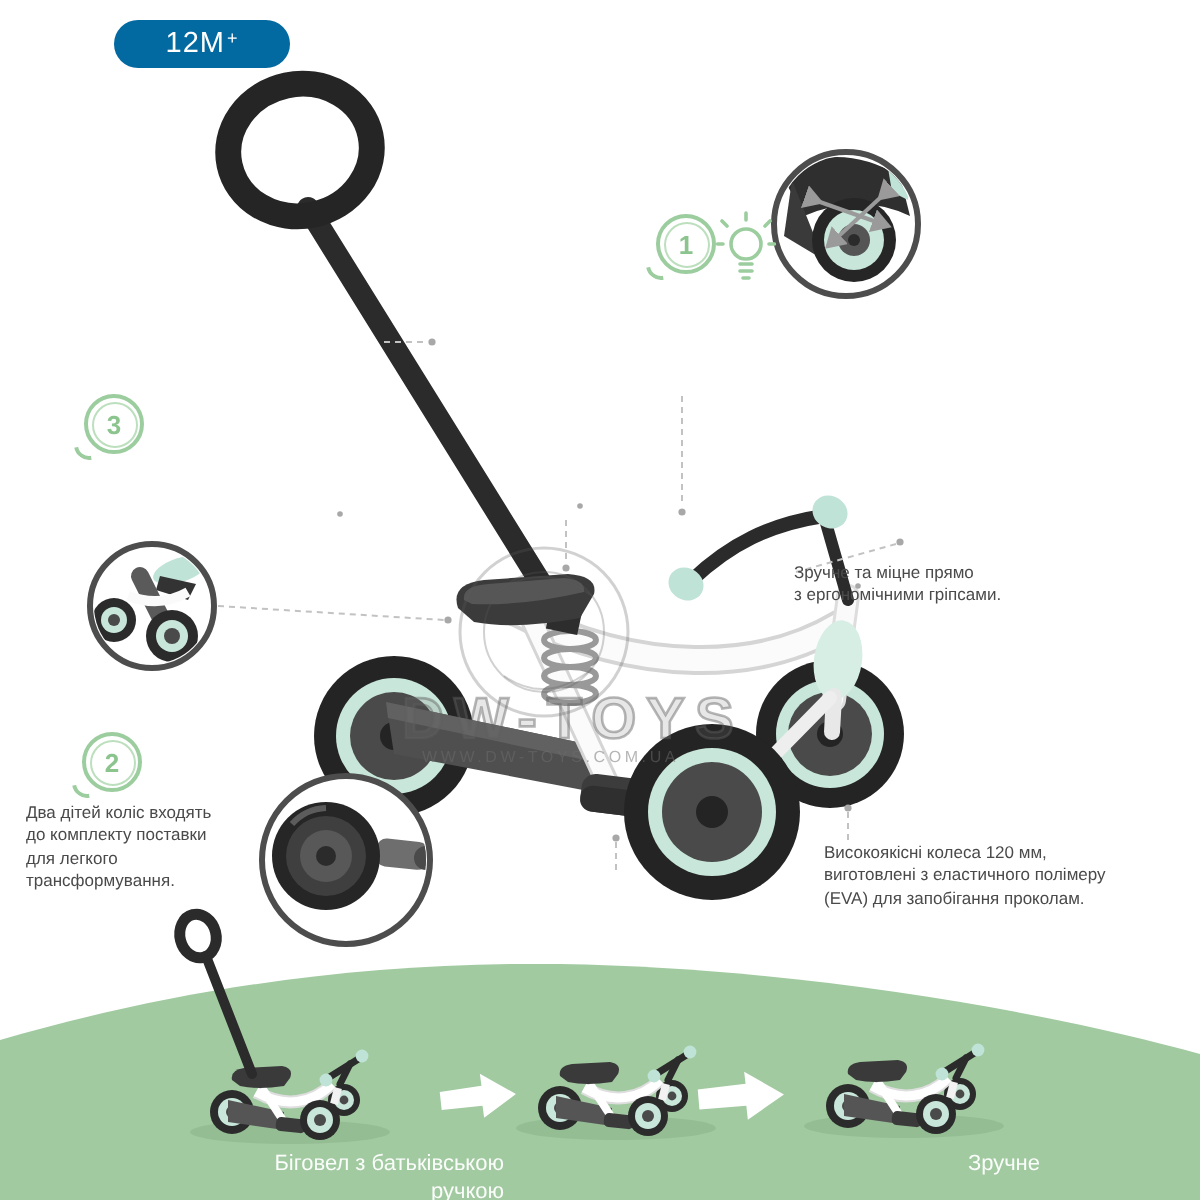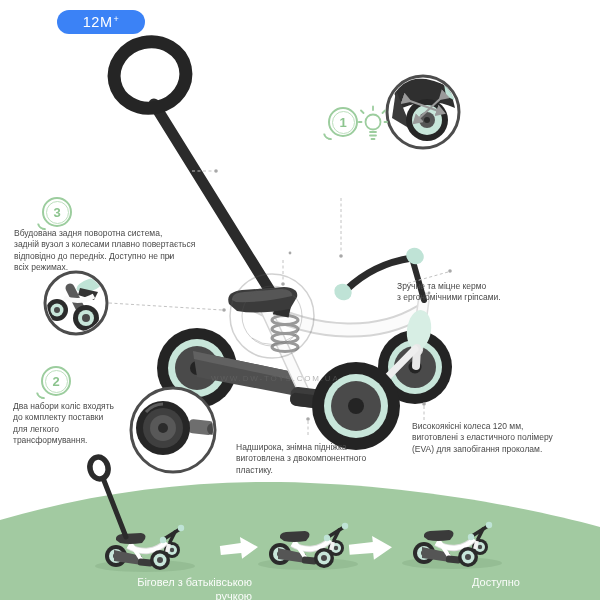--- a/index.html
+++ b/index.html
@@ -1,21 +1,21 @@
 <!DOCTYPE html>
 <html><head>
 <meta charset="utf-8">
 <style>
   *{margin:0;padding:0;box-sizing:border-box}
   html,body{background:#fff}
   .canvas{position:relative;width:600px;height:600px;background:#fff;overflow:hidden;
           font-family:"Liberation Sans",sans-serif;color:#4a4a4a}
   .svg-layer{position:absolute;left:0;top:0;width:600px;height:600px}
   .note{position:absolute;font-size:8.5px;line-height:1.34;white-space:pre-line;color:#4a4a4a}
-  .badge{position:absolute;left:57px;top:10px;width:88px;height:24px;background:#3b82f6;
+  .badge{position:absolute;left:57px;top:10px;width:88px;height:24px;background:#0369a1;
          border-radius:12px;display:flex;align-items:center;justify-content:center;
          color:#fff;font-size:14.5px;letter-spacing:.5px}
   .badge .sup{font-size:9px;margin-top:-6px;margin-left:1px}
   .numcircle{position:absolute;width:30px;height:30px;border:2.5px solid #9ccd9e;border-radius:50%;
              display:flex;align-items:center;justify-content:center;color:#8cc48e;
              font-weight:bold;font-size:13px}
   .numcircle::before{content:"";position:absolute;inset:1.5px;border:1.2px solid #bcdfbd;border-radius:50%}
   .numcircle::after{content:"";position:absolute;left:-7px;bottom:-5px;width:11px;height:11px;
              border:2px solid transparent;border-bottom-color:#9ccd9e;border-radius:50%;transform:rotate(35deg)}
   .bulb{position:absolute;left:358px;top:105px;width:30px;height:40px}
@@ -245,36 +245,30 @@
   <div class="bulb">
     <svg viewBox="0 0 30 40" width="30" height="40">
       <g fill="none" stroke="#9ccd9e" stroke-width="1.8" stroke-linecap="round">
         <circle cx="15" cy="17" r="7.5"></circle>
         <path d="M12 27 h6 M12 30.5 h6 M13.5 34 h3"></path>
         <path d="M15 5 V1.5 M5.5 8 L3 5.5 M24.5 8 L27 5.5 M3.5 17 H0.8 M26.5 17 H29.2"></path>
       </g>
     </svg>
   </div>
 
-  <div class="note" style="left:14px;top:228px;width:200px">Вбудована задня поворотна система,
-задній вузол з колесами плавно повертається
-відповідно до передніх. Доступно не при
-всіх режимах.</div>
-  <div class="note" style="left:397px;top:281px;width:140px">Зручне та міцне кермо
+  <div class="note" style="left:397px;top:281px;width:140px">Зручне та міцне прямо
 з ергономічними гріпсами.</div>
-  <div class="note" style="left:13px;top:401px;width:115px">Два набори коліс входять
+  <div class="note" style="left:13px;top:401px;width:115px">Два дітей коліс входять
 до комплекту поставки
 для легкого
 трансформування.</div>
   <div class="note" style="left:412px;top:421px;width:165px">Високоякісні колеса 120 мм,
 виготовлені з еластичного полімеру
 (EVA) для запобігання проколам.</div>
-  <div class="note" style="left:236px;top:442px;width:150px">Надширока, знімна підніжка
-виготовлена з двокомпонентного
-пластику.</div>
-
+
+  <div class="wm-brand">DW-TOYS</div>
   <div class="wm-url">www.dw-toys.com.ua</div>
 
   <div class="stage-label" style="left:102px">Біговел з батьківською
 ручкою</div>
-  <div class="stage-label" style="left:370px">Доступно</div>
+  <div class="stage-label" style="left:370px">Зручне</div>
 
 </div>
 
 </body></html>

